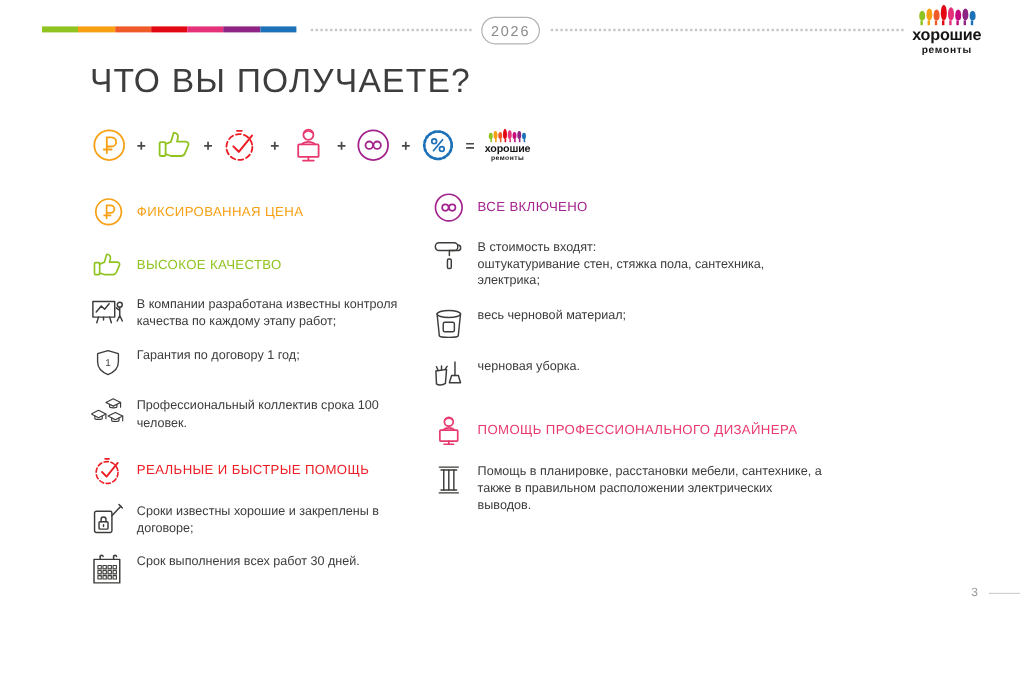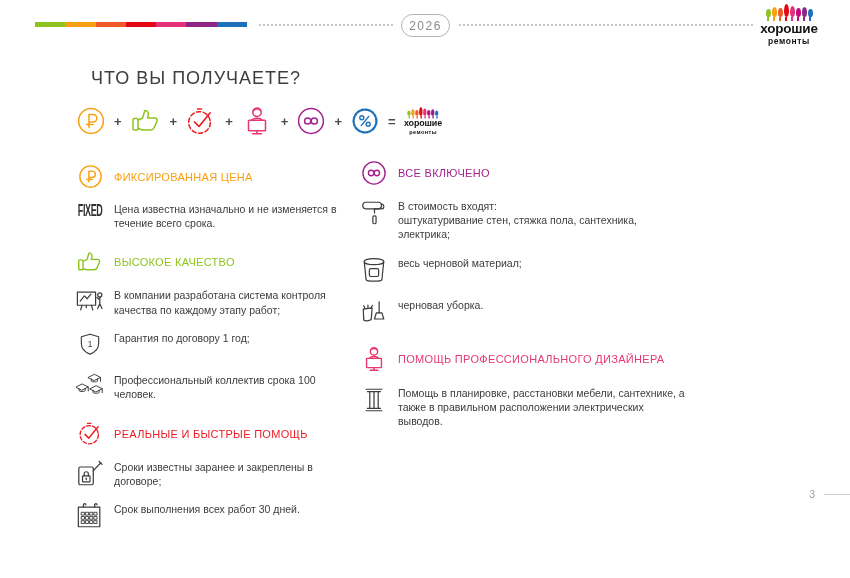--- a/index.html
+++ b/index.html
@@ -18,21 +18,21 @@
   .logo-header{position:absolute;left:759px;top:5px;width:60px;}
   .logo-block{display:block;text-align:center;}
   .drops{display:flex;align-items:flex-end;justify-content:center;gap:1px;height:16px;margin-bottom:1px;}
   .drops b{display:flex;flex-direction:column;align-items:center;}
   .drops i{display:block;width:5px;border-radius:50% 50% 48% 48% / 55% 55% 45% 45%;}
   .drops u{display:block;width:1.5px;height:4px;}
   .logo-block .l1{display:block;font-size:13.5px;font-weight:bold;color:#141414;line-height:1.02;letter-spacing:-0.2px;}
   .logo-block .l2{display:block;font-size:8.5px;font-weight:bold;color:#141414;letter-spacing:0.6px;}
 
   
-  .title{position:absolute;left:75px;top:52px;margin:16px;font-size:18px;font-weight:100;
+  .title{position:absolute;left:75px;top:52px;margin:0;font-size:28px;font-weight:100;
          color:#3d3d3d;letter-spacing:1px;}
 
   
   .equation{position:absolute;left:76px;top:100px;height:42px;display:flex;align-items:center;gap:7px;}
   .eq-icon{display:flex;align-items:center;}
   .eq-icon svg{display:block;}
   .eq-op{font-size:13px;font-weight:bold;color:#4a4a4a;margin:0 1px;}
   .eq-logo{width:46px;height:40px;display:flex;align-items:center;}
   .eq-logo .logo-block{transform:scale(0.66);transform-origin:left center;width:60px;}
 
@@ -222,26 +222,20 @@
       <div class="sec-head">
         <span class="sec-icon" style="color: rgb(247, 160, 20);">
           <svg class="oln" width="25" height="25" viewBox="0 0 30 30">
             <circle cx="15" cy="15" r="12.8" style="stroke-width:1.7"></circle>
             <path d="M13 21.5 V8.5 h4 a3.8 3.8 0 0 1 0 7.6 H13" style="stroke-width:1.7"></path>
             <path d="M10.5 18.6 H17" style="stroke-width:1.7"></path>
           </svg>
         </span>
         <h2 style="color: rgb(247, 160, 20);">ФИКСИРОВАННАЯ ЦЕНА</h2>
       </div>
-      <div class="item">
-        <span class="item-icon">
-          <span class="fixed-label">FIXED</span>
-        </span>
-        <p>Цена известна изначально и не изменяется в течение всего срока.</p>
-      </div>
     </div>
 
     <div class="sec">
       <div class="sec-head">
         <span class="sec-icon" style="color: rgb(143, 195, 31);">
           <svg class="oln" width="28" height="26" viewBox="0 0 32 30">
             <rect x="3" y="12.5" width="5" height="11.5" rx="1" style="stroke-width:1.6"></rect>
             <path d="M8 14 l4.5 -1.8 L14.8 4.5 c2.8 0.2 4 2 3.4 4.8 L17.5 12 h7.2 c2 0 2.9 1.6 2.2 3.2 l-2.8 6.6 c-0.6 1.4 -1.7 2.2 -3.3 2.2 H12.5 L8 22.5" style="stroke-width:1.6"></path>
           </svg>
         </span>
@@ -250,21 +244,21 @@
       <div class="item">
         <span class="item-icon">
           <svg class="oln" width="28" height="28" viewBox="0 0 30 30">
             <rect x="1.5" y="4.5" width="19.5" height="14"></rect>
             <polyline points="4.5,14 9,8.5 12,11.5 16,6.5"></polyline>
             <path d="M6.5 18.5 L5 23.5 M16.5 18.5 L18 23.5 M11 18.5 V21"></path>
             <circle cx="25.5" cy="7.5" r="2.2"></circle>
             <path d="M25.5 9.7 v7.3 M25.5 12.5 l-3.2 -2.3 M25.5 17 l-2.3 5 M25.5 17 l2.3 5"></path>
           </svg>
         </span>
-        <p>В компании разработана система контроля качества по каждому этапу работ;</p>
+        <p>В компании разработана известны контроля качества по каждому этапу работ;</p>
       </div>
       <div class="item">
         <span class="item-icon">
           <svg class="oln" width="26" height="28" viewBox="0 0 30 30">
             <path d="M15 2.5 L25 5.5 V13 c0 6.5 -4.5 10.5 -10 12.5 C9.5 23.5 5 19.5 5 13 V5.5 Z"></path>
             <text x="15" y="17" font-size="9.5" text-anchor="middle">1</text>
           </svg>
         </span>
         <p>Гарантия по договору 1 год;</p>
       </div>
@@ -304,21 +298,21 @@
         <span class="item-icon">
           <svg class="oln" width="28" height="28" viewBox="0 0 30 30">
             <rect x="3" y="7.5" width="15.5" height="19" rx="1.5"></rect>
             <rect x="7" y="17" width="8" height="6.5" rx="0.8"></rect>
             <path d="M8.8 17 v-2.2 a2.2 2.2 0 0 1 4.4 0 V17"></path>
             <path d="M11 19.5 v1.6"></path>
             <path d="M18.5 11.5 L26.5 3"></path>
             <path d="M24.8 1.6 l3 3"></path>
           </svg>
         </span>
-        <p>Сроки известны заранее и закреплены в договоре;</p>
+        <p>Сроки известны хорошие и закреплены в договоре;</p>
       </div>
       <div class="item">
         <span class="item-icon">
           <svg class="oln" width="28" height="28" viewBox="0 0 30 30">
             <rect x="2.5" y="5.5" width="23" height="21"></rect>
             <path d="M8 5.5 V2.8 M20 5.5 V2.8"></path>
             <path d="M8 3 c0 -1.6 2.6 -1.6 2.6 0 M20 3 c0 -1.6 2.6 -1.6 2.6 0"></path>
             <path style="stroke-width:1" d="M6 11h3v3H6z M10.5 11h3v3h-3z M15 11h3v3h-3z M19.5 11h3v3h-3z M6 15.5h3v3H6z M10.5 15.5h3v3h-3z M15 15.5h3v3h-3z M19.5 15.5h3v3h-3z M6 20h3v3H6z M10.5 20h3v3h-3z M15 20h3v3h-3z M19.5 20h3v3h-3z"></path>
           </svg>
         </span>

